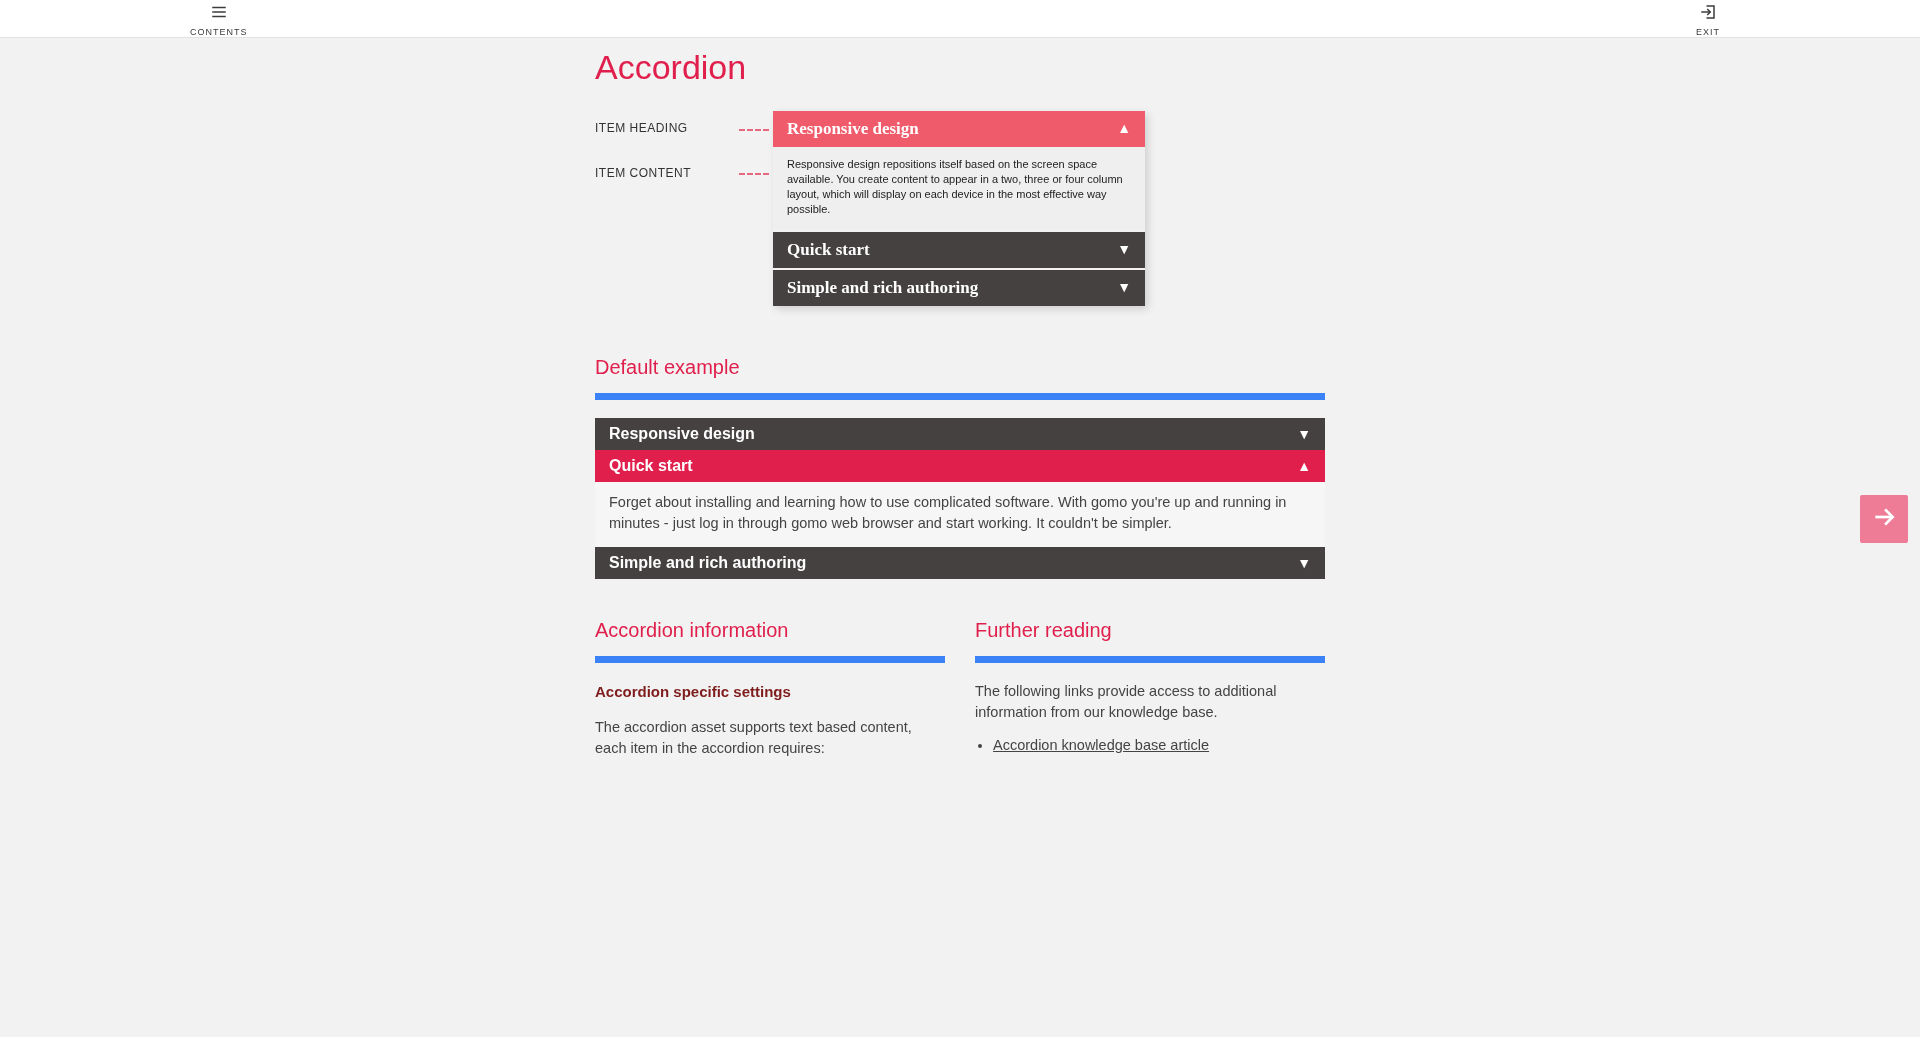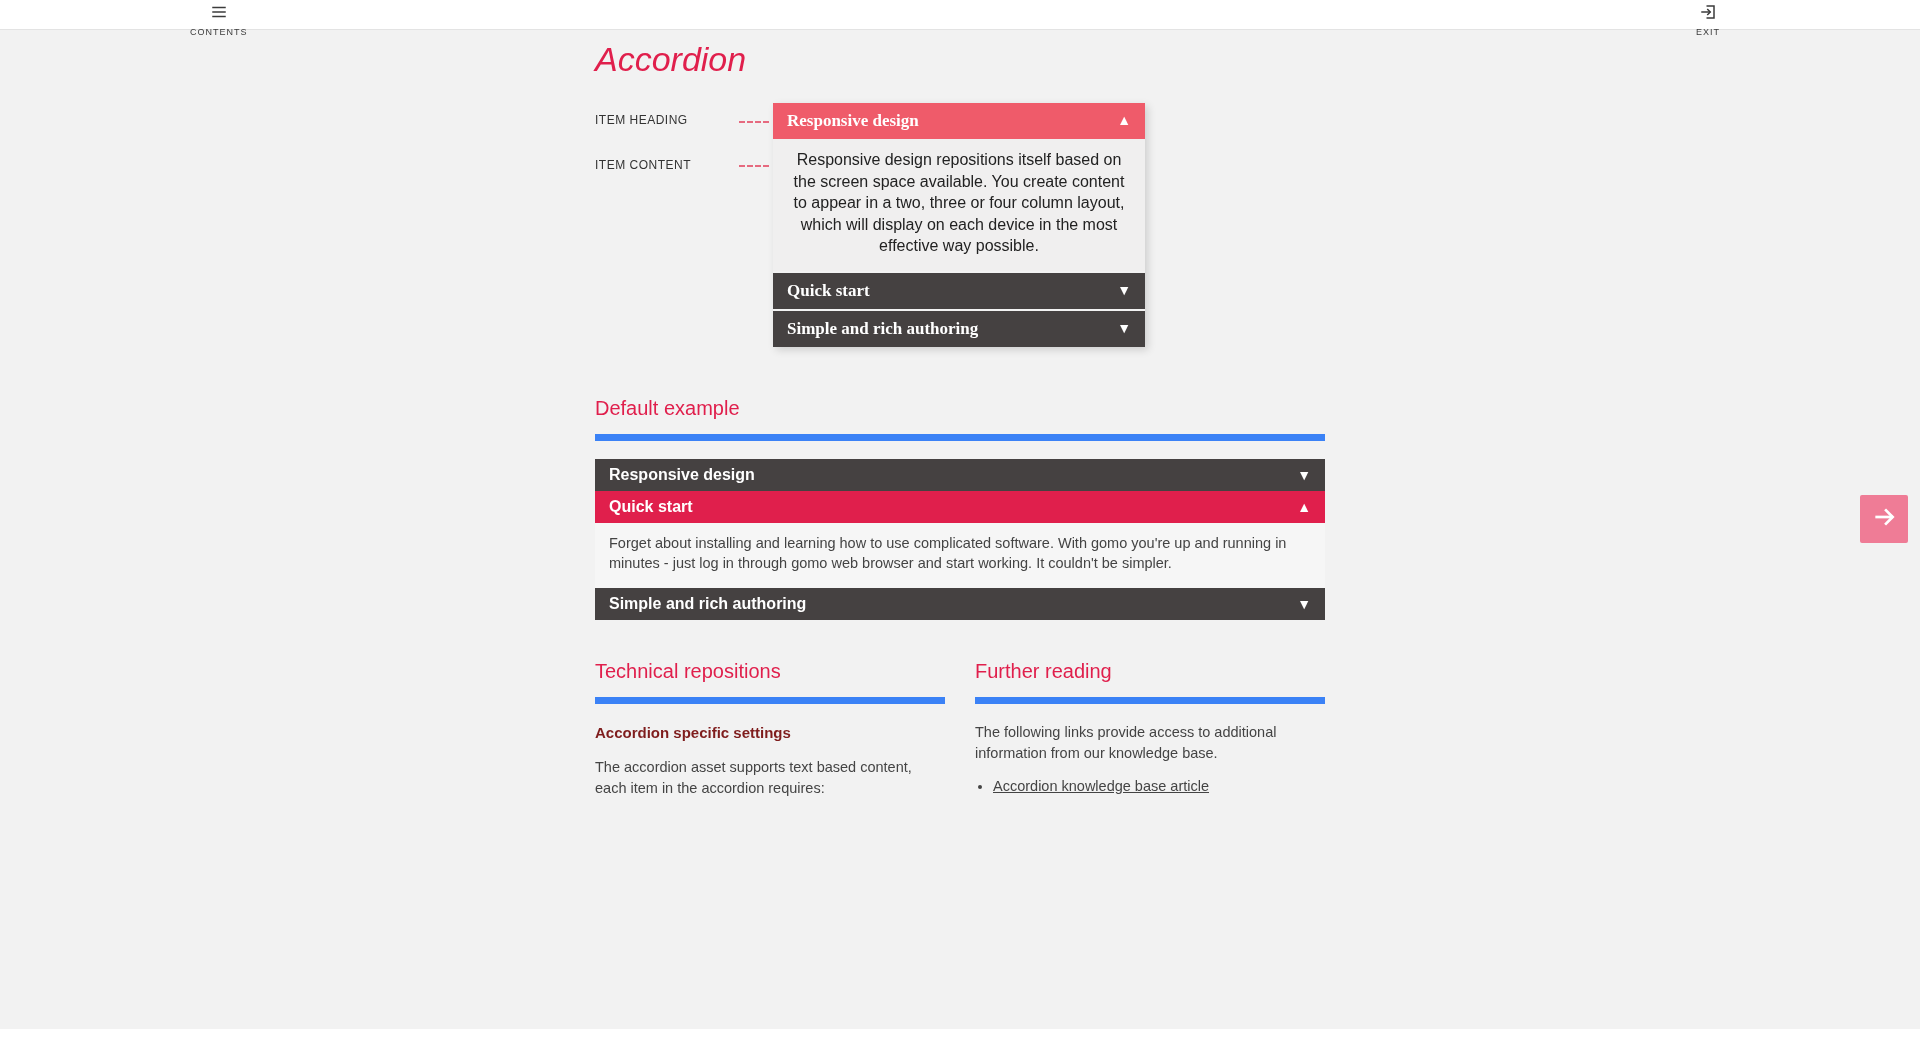--- a/index.html
+++ b/index.html
@@ -4,21 +4,21 @@
 <style>
   * { box-sizing: border-box; margin: 0; padding: 0; }
   html, body { height: 100%; }
   body {
     font-family: "Segoe UI", Arial, sans-serif;
     background: #fff;
     color: #333;
     overflow: hidden;
   }
   .topbar {
-    height: 30px;
+    height: 38px;
     border-bottom: 1px solid #e3e3e3;
     display: flex;
     justify-content: space-between;
     align-items: flex-start;
     padding: 0 200px 0 190px;
     background: #fff;
     position: relative;
     z-index: 10;
   }
   .topbtn {
@@ -44,21 +44,20 @@
   .content {
     width: 730px;
     margin: 0 auto;
     padding: 10px 0 60px 0;
   }
   h1 {
     color: #e01f4c;
     font-weight: 400;
     font-size: 34px;
     margin-bottom: 24px;
-    font-style: italic;
   }
   .intro {
     font-size: 15px;
     line-height: 1.5;
     color: #444;
     margin-bottom: 30px;
   }
   .diagram {
     position: relative;
     padding-left: 178px;
@@ -98,24 +97,23 @@
     justify-content: space-between;
     align-items: center;
     cursor: pointer;
   }
   .ahdr.open { background: #ef5b6a; }
   .ahdr.closed { background: #454141; }
   .ahdr .chev { font-size: 14px; }
   .acontent {
     background: #f0efef;
     padding: 10px 14px 14px 14px;
-    font-size: 16px;
+    font-size: 11px;
     line-height: 1.35;
     color: #222;
-    text-align: center;
   }
   .diagram .ahdr + .ahdr,
   .diagram .acontent + .ahdr { margin-top: 2px; }
 
   h2 {
     color: #e01f4c;
     font-weight: 400;
     font-size: 20px;
     padding-bottom: 14px;
     border-bottom: 7px solid #3b82f6;
@@ -249,21 +247,21 @@
       </div>
       <div class="acontent2">Forget about installing and learning how to use complicated software. With gomo you're up and running in minutes - just log in through gomo web browser and start working. It couldn't be simpler.</div>
       <div class="ahdr2 closed">
         <span>Simple and rich authoring</span>
         <span class="chev">▼</span>
       </div>
     </div>
 
     <div class="twocol">
       <div class="col">
-        <h2>Technical repositions</h2>
+        <h2>Accordion information</h2>
         <p class="bold">Accordion specific settings</p>
         <p>The accordion asset supports text based content, each item in the accordion requires:</p>
       </div>
       <div class="col">
         <h2>Further reading</h2>
         <p>The following links provide access to additional information from our knowledge base.</p>
         <ul>
           <li>Accordion knowledge base article</li>
         </ul>
       </div>

